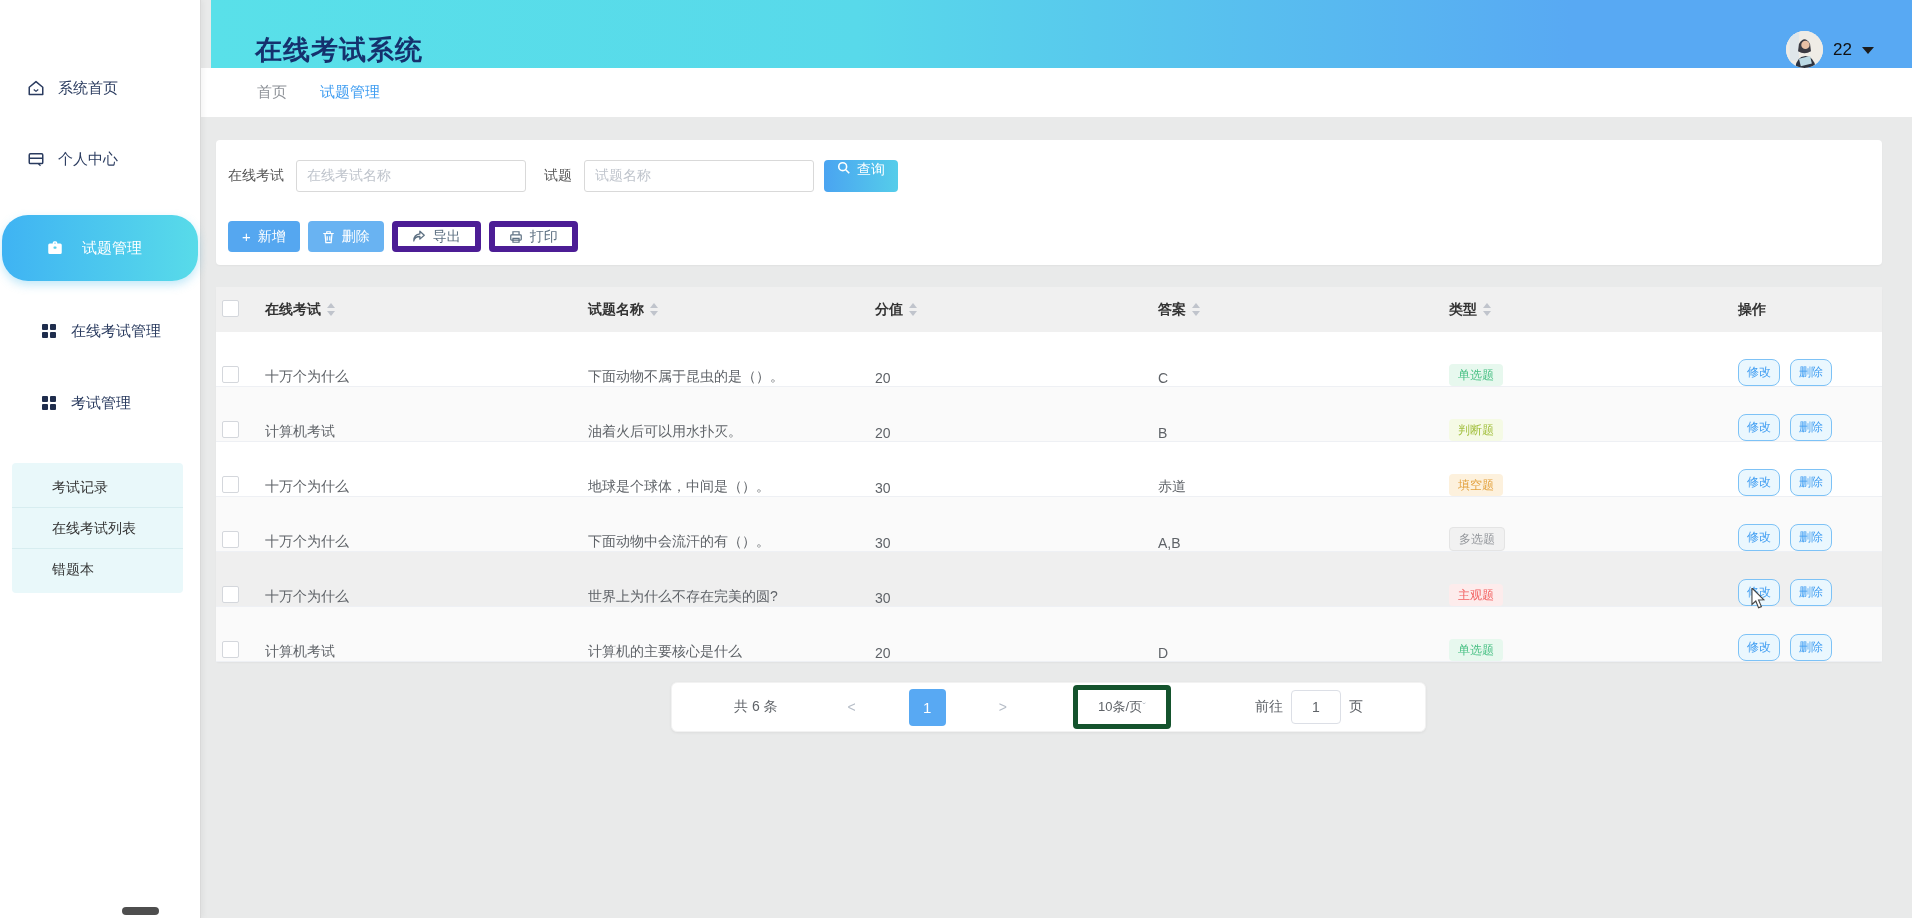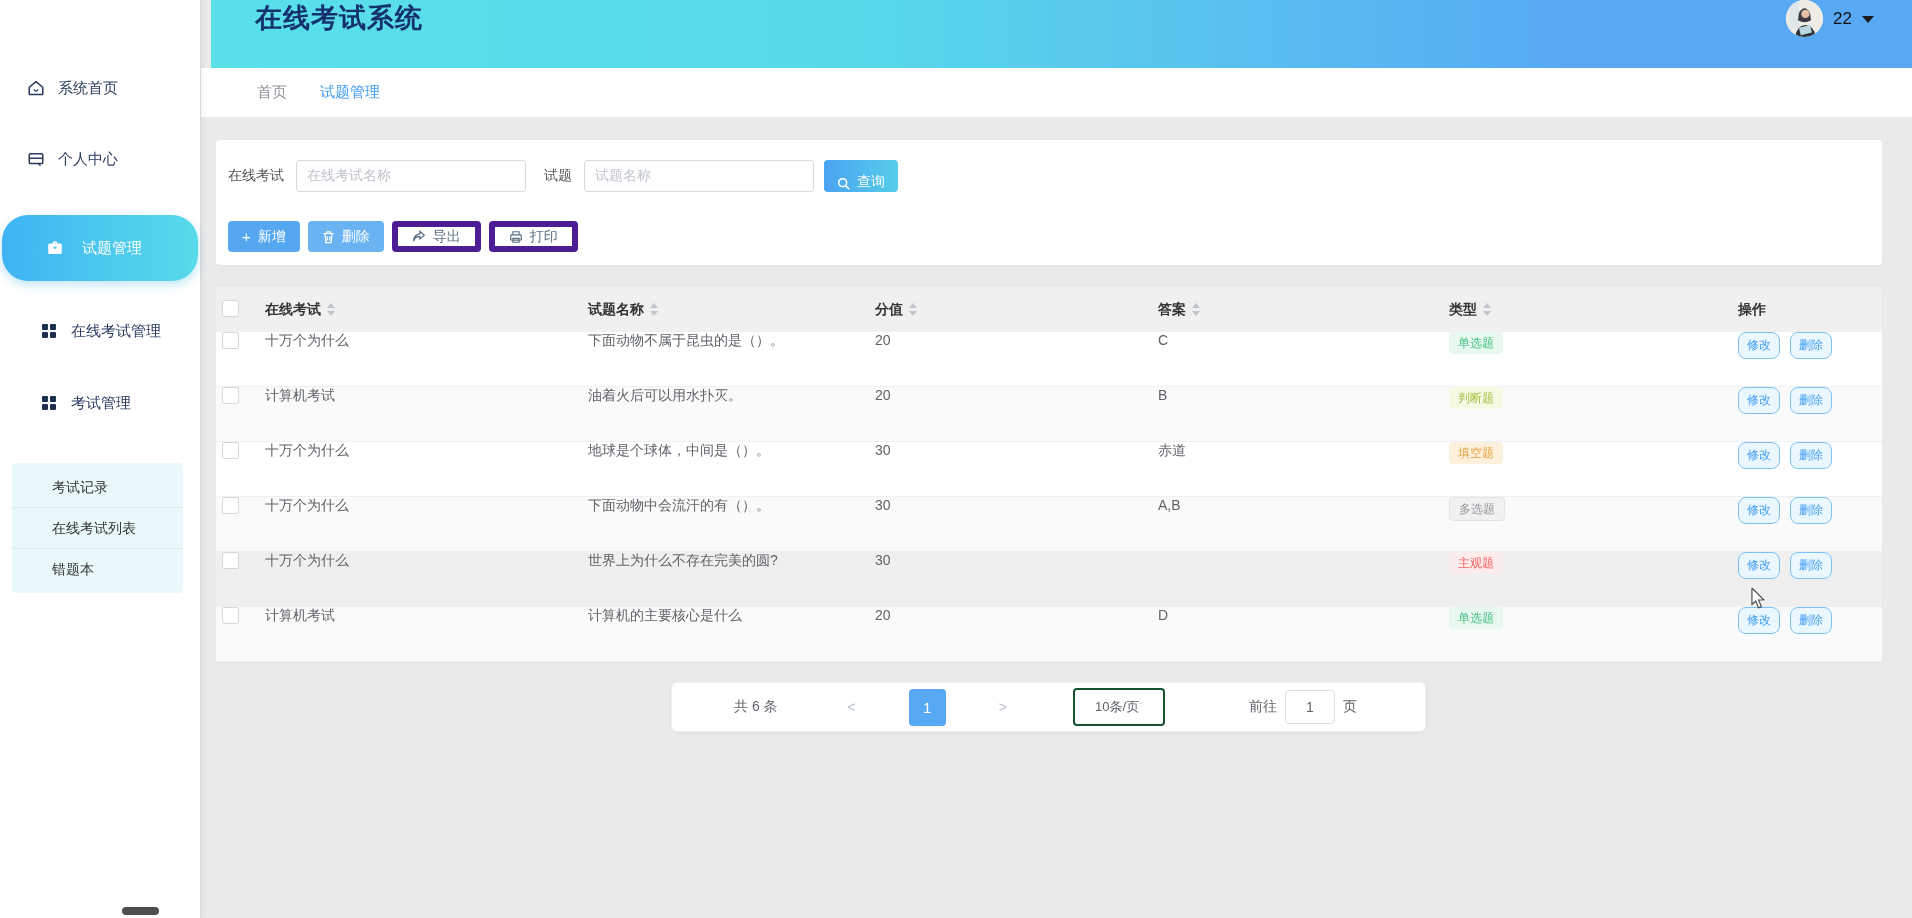--- a/index.html
+++ b/index.html
@@ -21,21 +21,21 @@
     box-shadow:0 4px 10px rgba(80,190,235,.35)}
   .si-grid1{margin-top:30px;padding-left:40px}
   .si-grid2{margin-top:32px;padding-left:40px}
   .submenu{margin:40px 16px 0 12px;width:171px;background:#e9f8fa;border-radius:4px;padding:4px 0}
   .sub-item{height:40px;line-height:40px;padding-left:40px;font-size:14px;color:#333;
     border-bottom:1px solid #d7edf0;cursor:pointer}
   .sub-item:last-child{border-bottom:none}
   .scroll-thumb{position:absolute;left:122px;top:907px;width:37px;height:8px;border-radius:4px;background:#4e4e4e}
   
   .main{position:absolute;left:201px;top:0;right:0;height:100%}
-  .header{height:68px;margin-left:10px;display:flex;align-items:flex-start;padding:0 38px 0 44px;
+  .header{height:68px;margin-left:10px;display:flex;align-items:flex-end;padding:0 38px 0 44px;
     background:linear-gradient(90deg,#59e0e9 0%,#58d9ea 38%,#58a9f3 80%,#58a9f3 100%)}
   .page-title{font-size:27px;font-weight:bold;color:#15316d;letter-spacing:1px}
   .user{margin-left:auto;display:flex;align-items:center;gap:10px;cursor:pointer}
   .avatar{width:37px;height:37px;border-radius:50%;overflow:hidden;background:#f2efe9;flex:none}
   .user-name{font-size:17px;color:#101010}
   .user-caret{width:0;height:0;border-left:6px solid transparent;border-right:6px solid transparent;
     border-top:7px solid #1c1c1c;margin-top:2px}
   
   .tabs{height:49px;background:#fff;display:flex;align-items:center;padding-left:56px;gap:33px}
   .tab{font-size:15px;color:#8f9399;cursor:pointer}
@@ -45,33 +45,33 @@
     padding:23px 30px 0 15px;box-sizing:border-box}
   .filter-card{background:#fff;border-radius:4px;height:125px;padding:20px 24px 0 12px;
     box-sizing:border-box;box-shadow:0 1px 2px rgba(0,0,0,.04)}
   .filter-row{display:flex;align-items:center}
   .f-label{font-size:14px;color:#555;margin-right:12px}
   .f-input{width:208px;height:30px;border:1px solid #d9d9d9;border-radius:3px;padding:0 10px;
     font-size:14px;color:#333;outline:none;font-family:Liberation Mono, monospace}
   .f-input::placeholder{color:#bfc4cc}
   .f-label2{margin-left:18px}
   .search-btn{margin-left:10px;width:74px;height:32px;border:none;border-radius:4px;color:#fff;
-    font-size:14px;display:inline-flex;align-items:flex-end;justify-content:center;gap:6px;cursor:pointer;
+    font-size:14px;display:inline-flex;align-items:flex-start;justify-content:center;gap:6px;cursor:pointer;
     background:linear-gradient(90deg,#4aa4f1 0%,#55cdea 100%);font-family:inherit}
   .toolbar-row{margin-top:29px;display:flex;align-items:center;gap:8px}
   .btn{height:31px;border-radius:4px;font-size:14px;display:inline-flex;align-items:center;gap:7px;
     padding:0 14px;cursor:pointer;border:none;font-family:inherit}
   .btn-add{background:#55a7f0;color:#fff}
   .btn-del{background:#69b3f2;color:#fff}
   .btn-outline{background:#fff;border:6px solid #4c1d95;color:#5d7082}
   
   .table-card{background:#fff;margin-top:22px;border-radius:3px;box-shadow:0 1px 2px rgba(0,0,0,.04)}
   .thead{display:flex;align-items:center;height:45px;background:#f0f0f0;font-size:14px;
     color:#333;font-weight:600}
-  .trow{display:flex;align-items:flex-start;height:54px;font-size:14px;color:#5f6368;
+  .trow{display:flex;align-items:flex-end;height:54px;font-size:14px;color:#5f6368;
     border-bottom:1px solid #eef0f4;background:#fff}
   .tbody .trow:nth-child(even){background:#fafafa}
   .tbody .trow:nth-child(5){background:#efefef}
   .thead>*,.trow>*{box-sizing:border-box}
   .thead>:nth-child(1),.trow>:nth-child(1){width:49px;padding-left:6px}
   .thead>:nth-child(2),.trow>:nth-child(2){width:323px}
   .thead>:nth-child(3),.trow>:nth-child(3){width:287px}
   .thead>:nth-child(4),.trow>:nth-child(4){width:283px}
   .thead>:nth-child(5),.trow>:nth-child(5){width:291px}
   .thead>:nth-child(6),.trow>:nth-child(6){width:289px}
@@ -94,21 +94,21 @@
     color:#3f9df2;font-size:12px;border-radius:8px;margin-right:6px;cursor:pointer;font-family:inherit}
   
   .pagination{width:755px;height:50px;background:#fff;border-radius:6px;margin:20px 0 0 455px;
     display:flex;align-items:center;font-size:14px;color:#5f6368;
     box-shadow:0 1px 3px rgba(0,0,0,.06);border:1px solid #f2f2f2;box-sizing:border-box}
   .pg-total{margin-left:62px}
   .pg-prev{margin-left:70px;color:#b6bdc7;font-size:14px;cursor:pointer}
   .pg-page{margin-left:53px;width:37px;height:37px;background:#58a9f3;color:#fff;border-radius:4px;
     display:flex;align-items:center;justify-content:center;font-size:15px;cursor:pointer}
   .pg-next{margin-left:53px;color:#b6bdc7;font-size:14px;cursor:pointer}
-  .pg-size{margin-left:66px;width:88px;height:34px;border:2px solid #14532d;border-radius:4px;
+  .pg-size{margin-left:66px;width:88px;height:34px;border:5px solid #14532d;border-radius:4px;
     display:flex;align-items:center;justify-content:center;font-size:13px;color:#5f6368;cursor:pointer}
   .pg-size-caret{font-size:11px;color:#b6bdc7}
   .pg-goto{margin-left:84px}
   .pg-input{margin:0 8px;width:44px;height:30px;border:1px solid #dcdfe6;border-radius:4px;
     text-align:center;font-size:14px;color:#5f6368;outline:none;font-family:inherit}
   
   .cursor{position:absolute;left:1748px;top:588px;z-index:50;pointer-events:none}
 </style>
 </head>
 <body>

